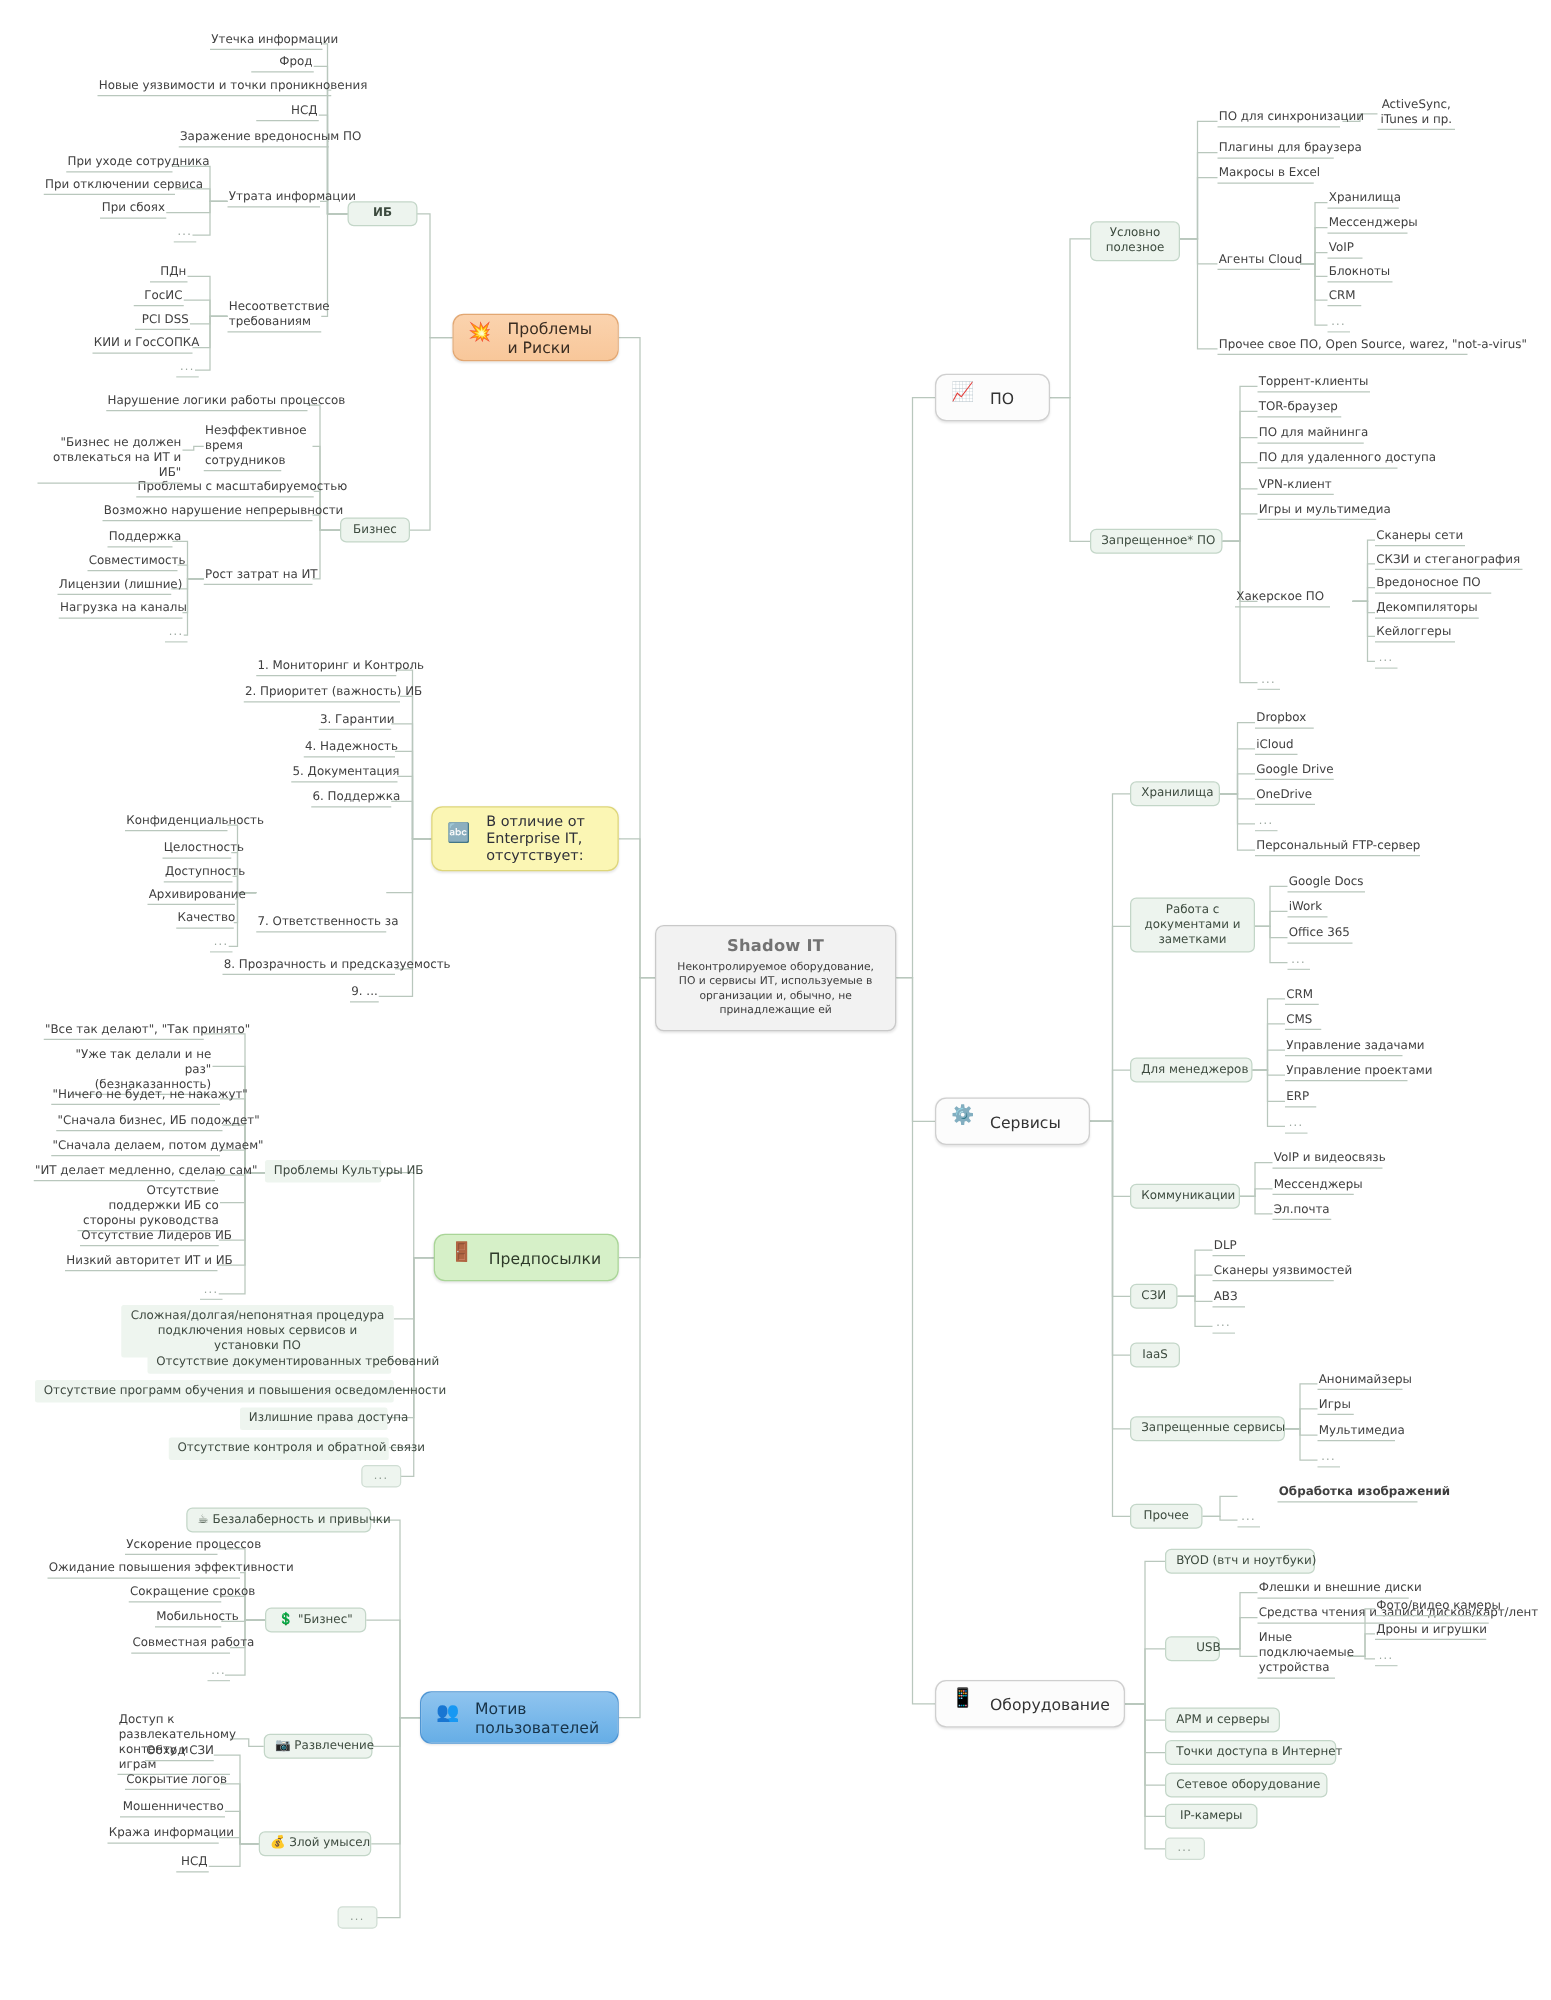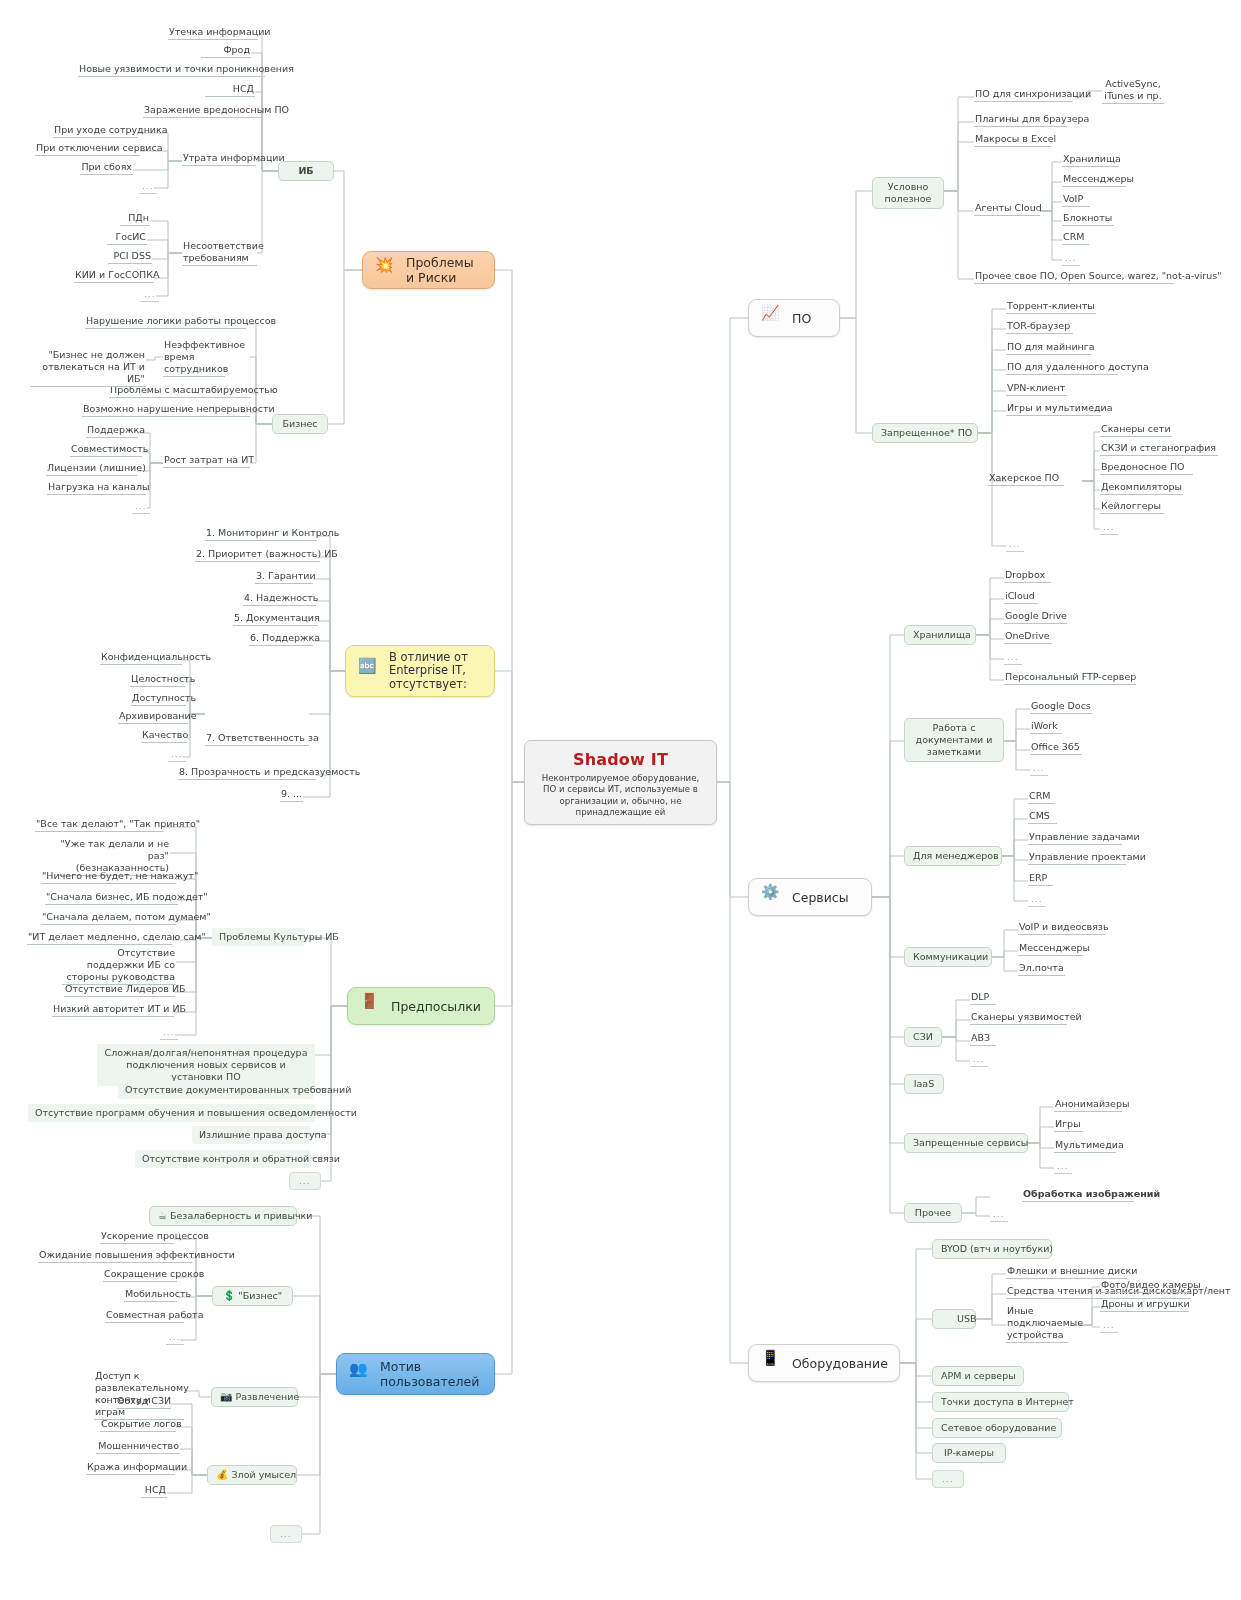--- a/index.html
+++ b/index.html
@@ -57,21 +57,21 @@
   }
   .dots-plain{color:#9aa69e;font-size:9px;letter-spacing:1px;border-bottom:1px solid #c2cfc6;padding:0 3px 1px 3px;}
 
   
   #root{
     position:absolute;left:524px;top:740px;width:193px;height:85px;
     background:#f2f2f2;border:1px solid #c9c9c9;border-radius:7px;
     box-sizing:border-box;text-align:center;padding:9px 9px 0 9px;
     box-shadow:0 1px 2px rgba(0,0,0,.10);
   }
-  #root .rtitle{font-size:16px;font-weight:bold;color:#b91c1c;margin-bottom:4px;letter-spacing:.2px;}
+  #root .rtitle{font-size:13px;font-weight:bold;color:#737373;margin-bottom:4px;letter-spacing:.2px;}
   #root .rdesc{font-size:8.6px;line-height:11.4px;color:#3c3c3c;}
 
   
   .cat{
     position:absolute;box-sizing:border-box;
     border-radius:9px;border:1px solid rgba(0,0,0,.18);
     display:flex;align-items:center;gap:7px;
     padding:0 12px;font-size:12.5px;line-height:15px;
     box-shadow:0 1px 2px rgba(0,0,0,.10);
   }

